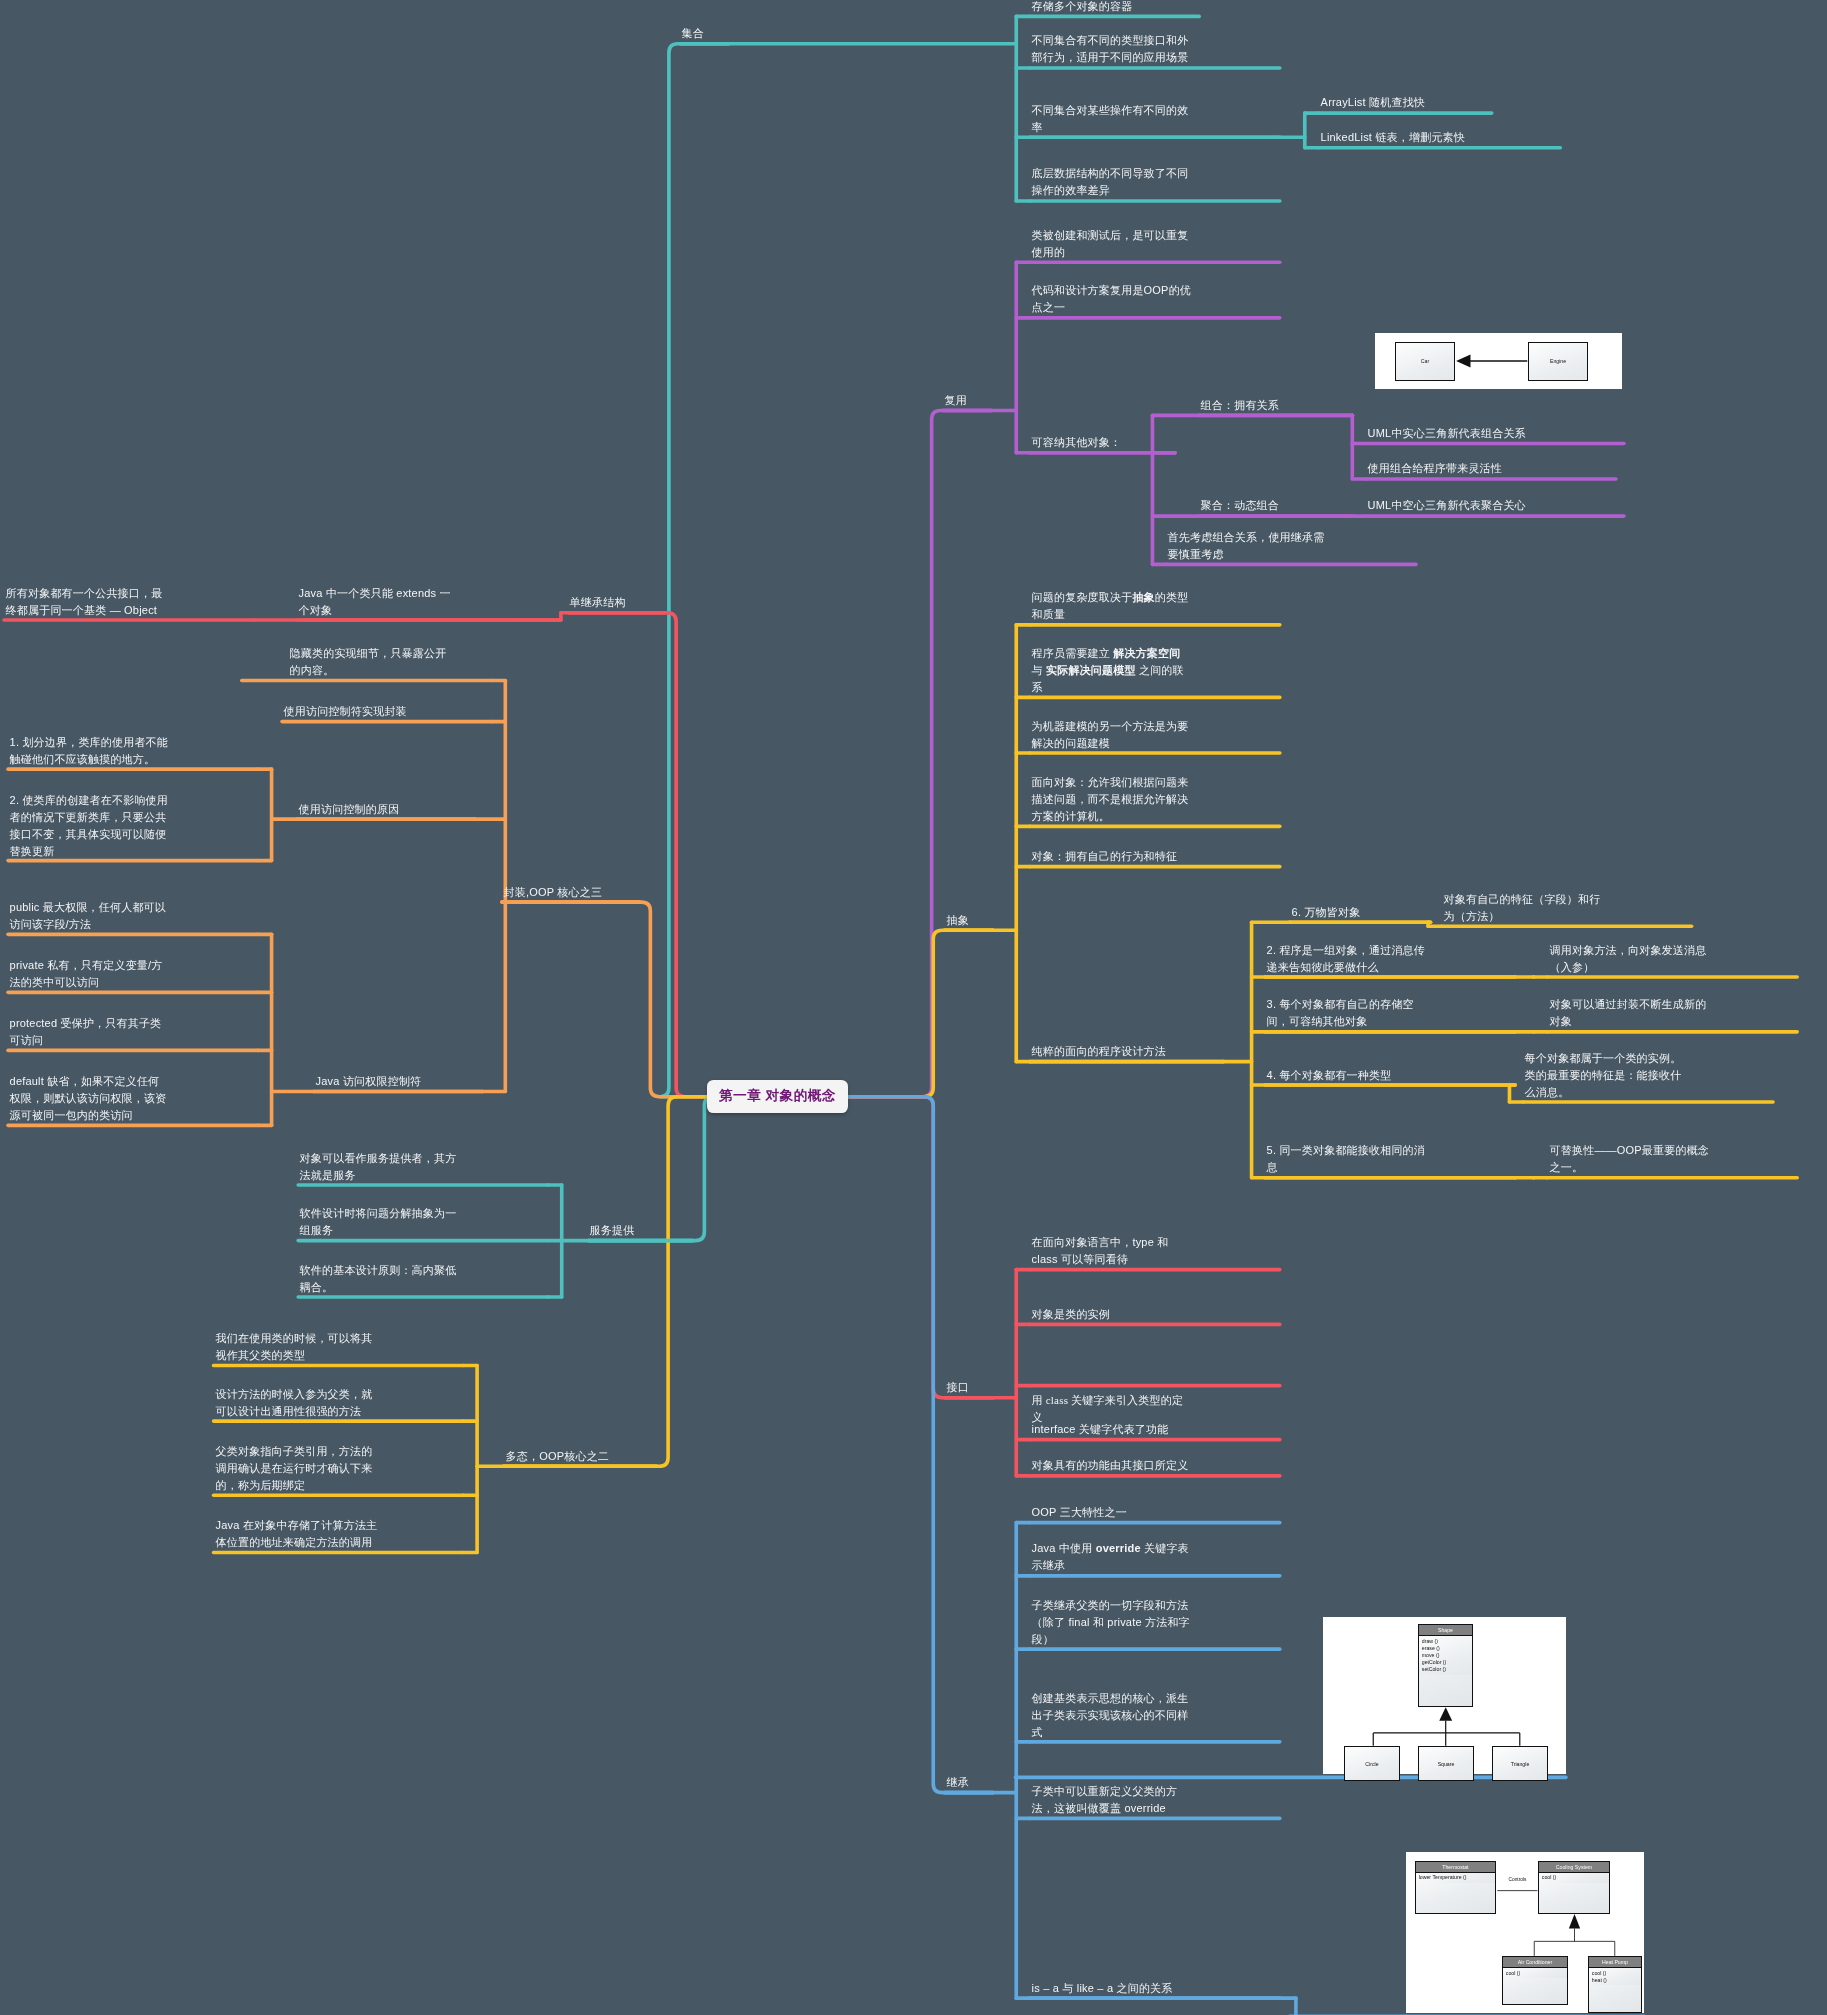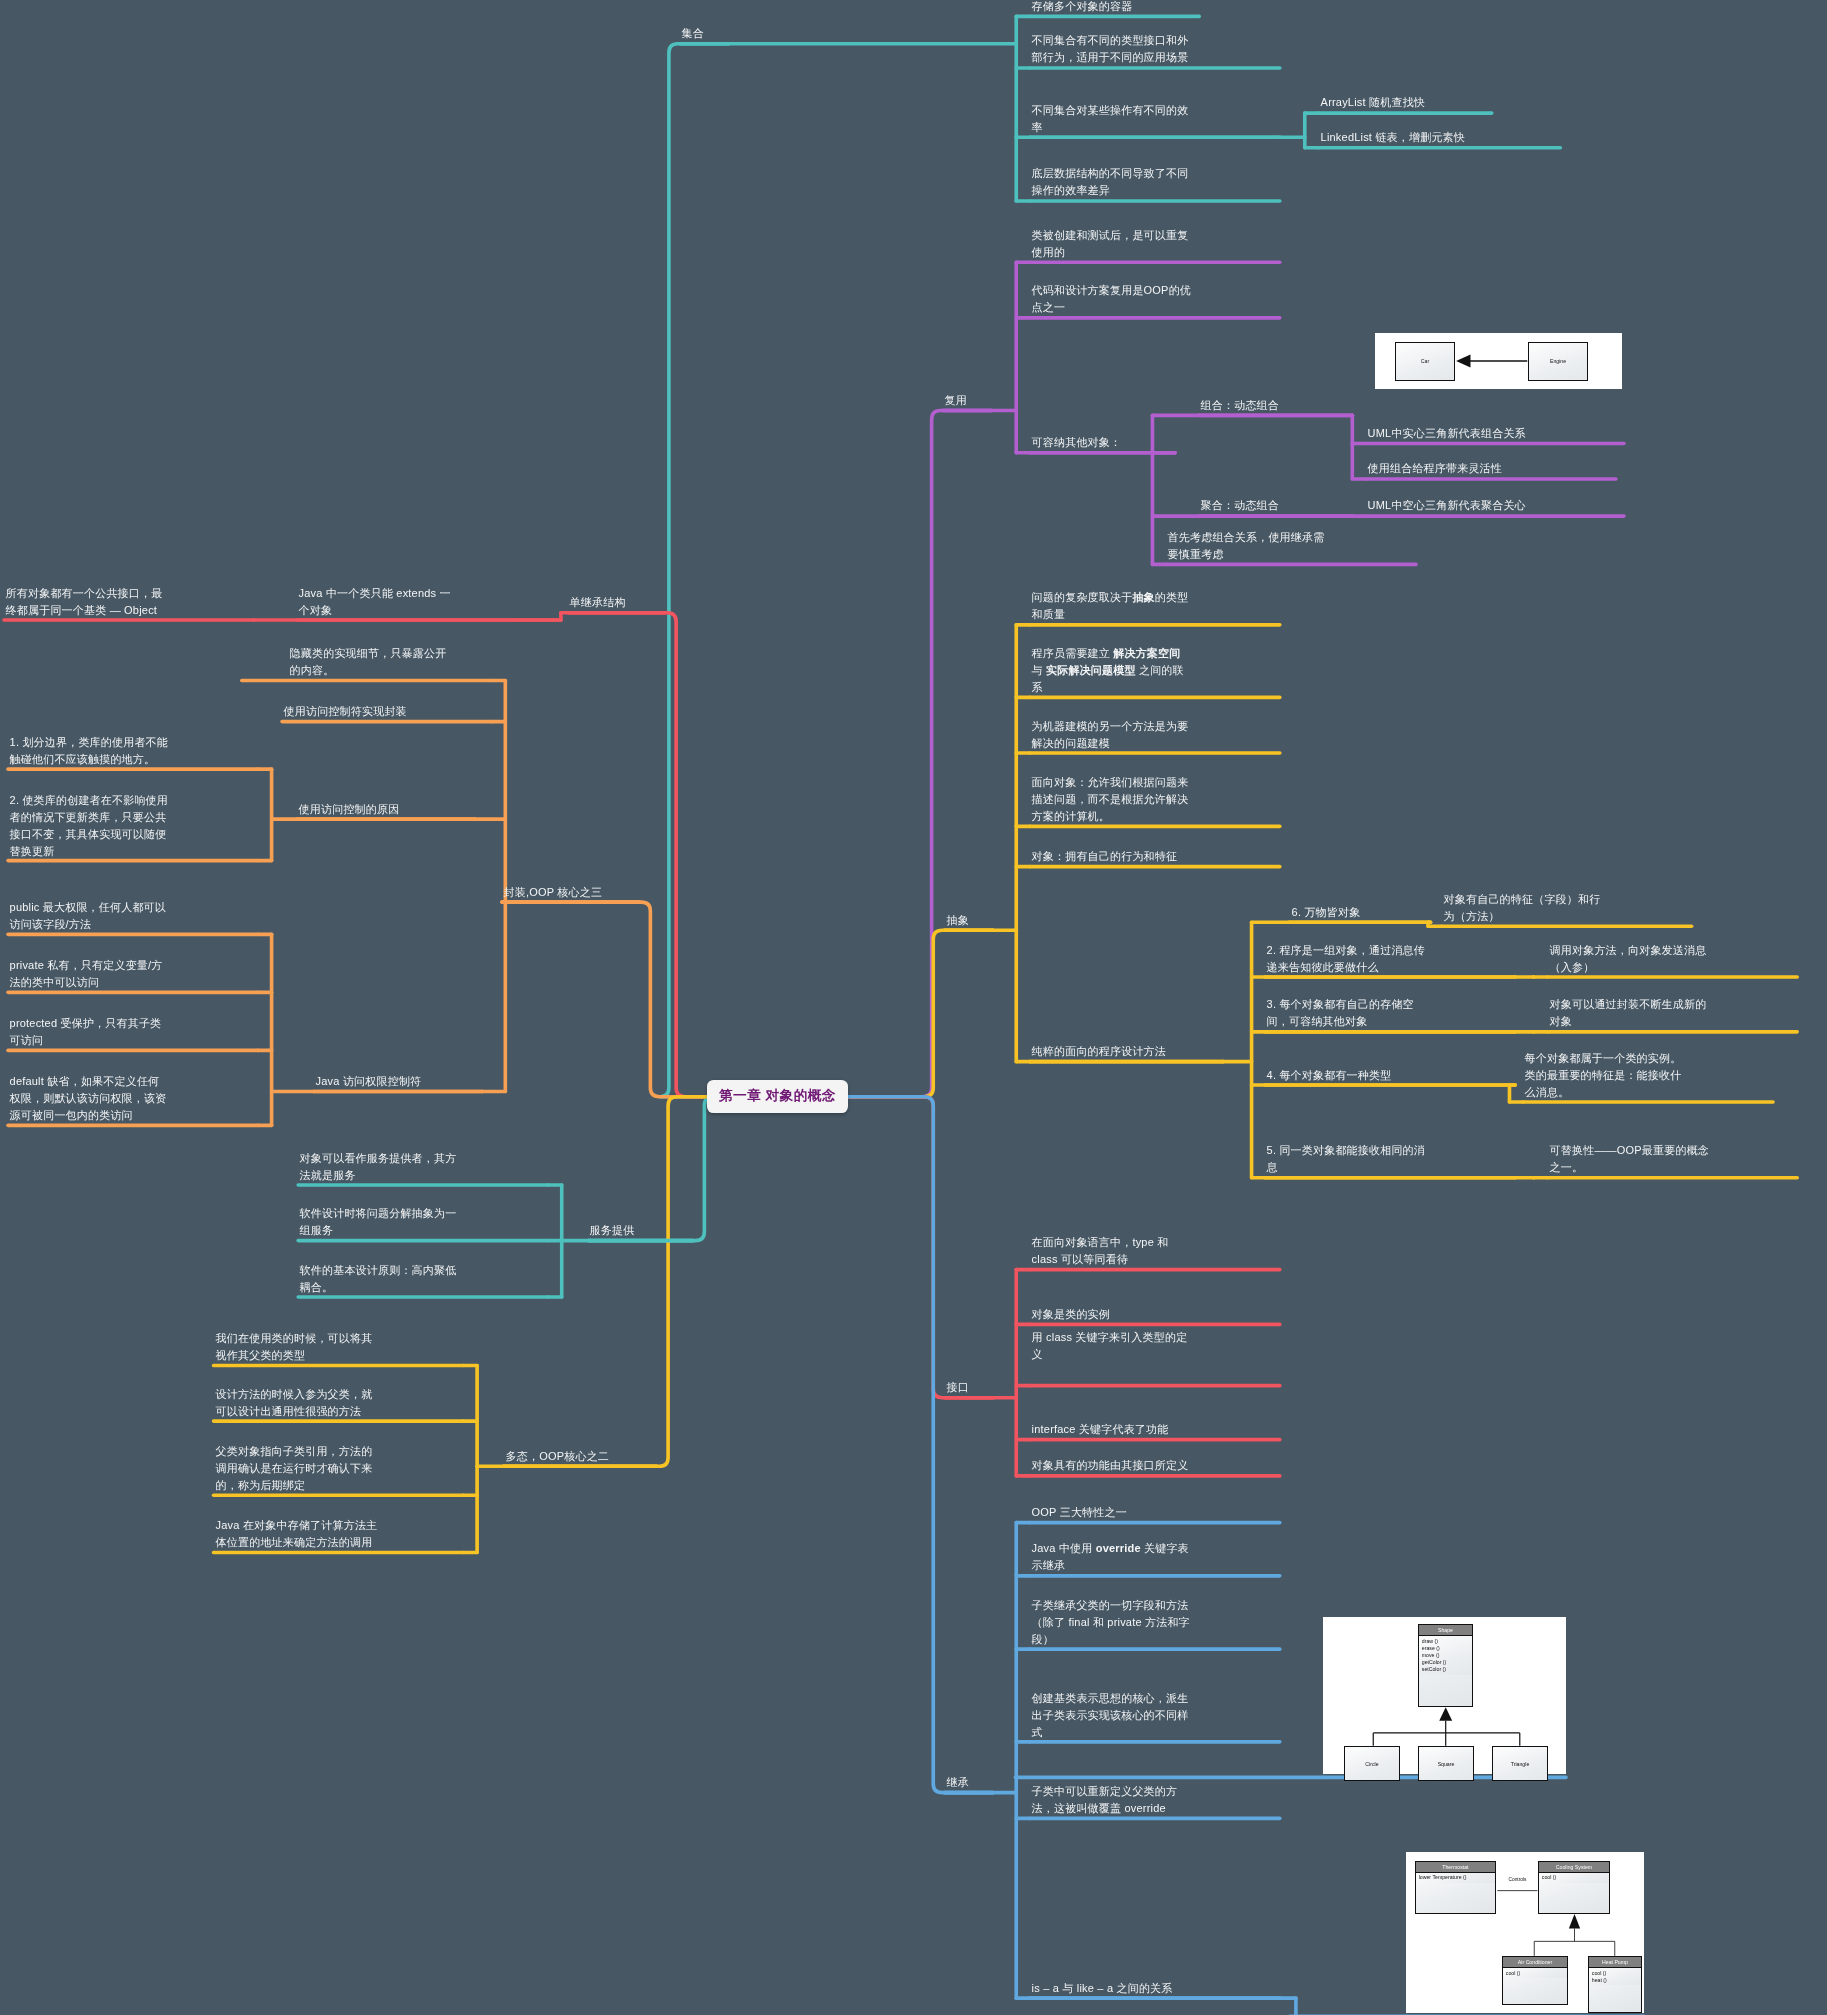--- a/index.html
+++ b/index.html
@@ -297,21 +297,21 @@
   <div class="node" style="left:1319px;top:128px;width:242px;">LinkedList 链表，增删元素快</div>
   <div class="node" style="left:1030px;top:164px;width:250px;">底层数据结构的不同导致了不同
 操作的效率差异</div>
 
   <div class="node" style="left:943px;top:391px;width:48px;">复用</div>
   <div class="node" style="left:1030px;top:226px;width:250px;">类被创建和测试后，是可以重复
 使用的</div>
   <div class="node" style="left:1030px;top:281px;width:250px;">代码和设计方案复用是OOP的优
 点之一</div>
   <div class="node" style="left:1030px;top:433px;width:145px;">可容纳其他对象：</div>
-  <div class="node" style="left:1199px;top:396px;width:153px;">组合：动态组合</div>
+  <div class="node" style="left:1199px;top:396px;width:153px;">组合：拥有关系</div>
   <div class="node" style="left:1366px;top:424px;width:258px;">UML中实心三角新代表组合关系</div>
   <div class="node" style="left:1366px;top:459px;width:250px;">使用组合给程序带来灵活性</div>
   <div class="node" style="left:1199px;top:496px;width:153px;">聚合：动态组合</div>
   <div class="node" style="left:1366px;top:496px;width:258px;">UML中空心三角新代表聚合关心</div>
   <div class="node" style="left:1166px;top:528px;width:250px;">首先考虑组合关系，使用继承需
 要慎重考虑</div>
 
   <div class="img-box" style="left:1375px;top:333px;width:247px;height:56px;">
     <div class="uml uml-plain" style="left:20px;top:8.9px;width:60px;height:39px;">
       <span>Car</span>
@@ -403,21 +403,21 @@
 么消息。</div>
   <div class="node" style="left:1265px;top:1141px;width:250px;">5. 同一类对象都能接收相同的消
 息</div>
   <div class="node" style="left:1548px;top:1141px;width:250px;">可替换性——OOP最重要的概念
 之一。</div>
 
   <div class="node" style="left:945px;top:1378px;width:48px;">接口</div>
   <div class="node" style="left:1030px;top:1233px;width:250px;">在面向对象语言中，type 和
 class 可以等同看待</div>
   <div class="node" style="left:1030px;top:1305px;width:250px;">对象是类的实例</div>
-  <div class="node" style="left:1030px;top:1328px;width:250px;">用 class 关键字来引入类型的定
+  <div class="node" style="left:1030px;top:1391px;width:250px;font-family:Liberation Serif, serif;">用 class 关键字来引入类型的定
 义</div>
   <div class="node" style="left:1030px;top:1420px;width:250px;">interface 关键字代表了功能</div>
   <div class="node" style="left:1030px;top:1456px;width:250px;">对象具有的功能由其接口所定义</div>
 
   <div class="node" style="left:945px;top:1773px;width:48px;">继承</div>
   <div class="node" style="left:1030px;top:1503px;width:250px;">OOP 三大特性之一</div>
   <div class="node" style="left:1030px;top:1539px;width:250px;">Java 中使用 <b>override</b> 关键字表
 示继承</div>
   <div class="node" style="left:1030px;top:1596px;width:250px;">子类继承父类的一切字段和方法
 （除了 final 和 private 方法和字

